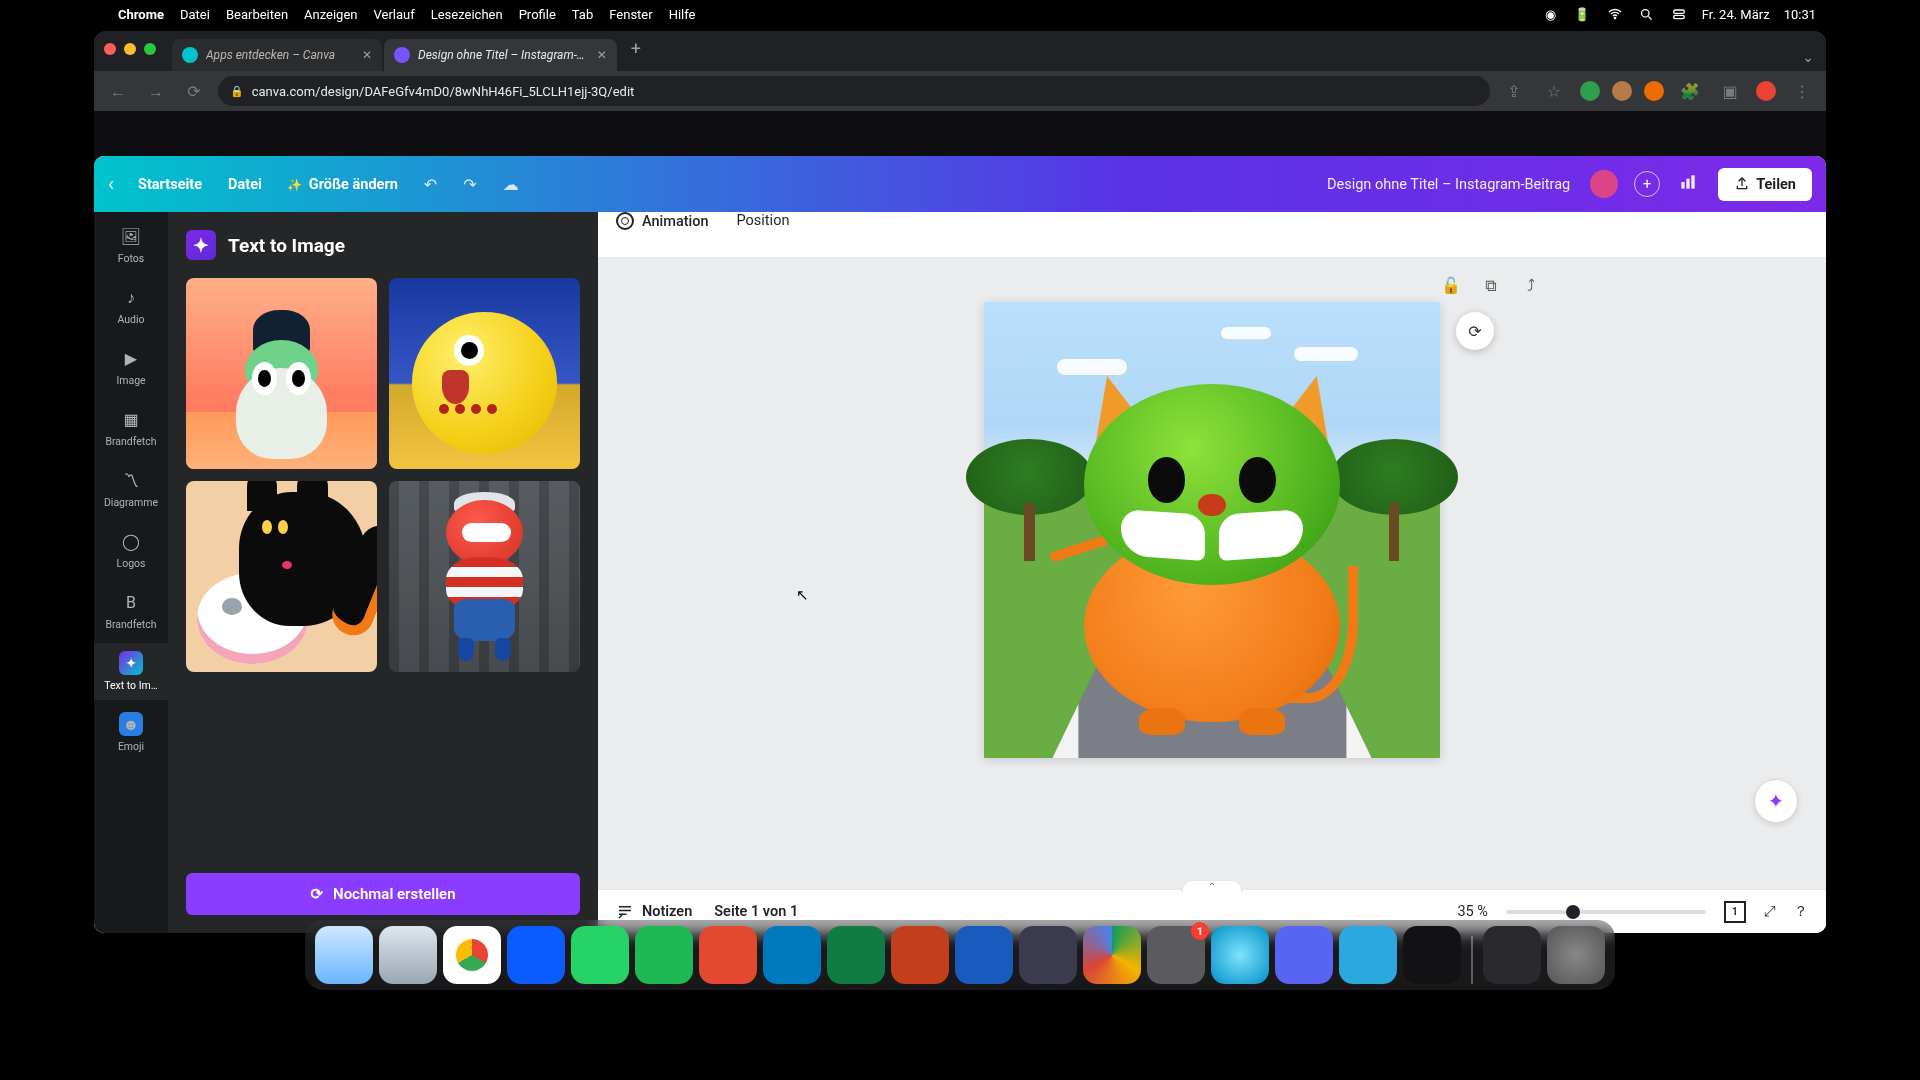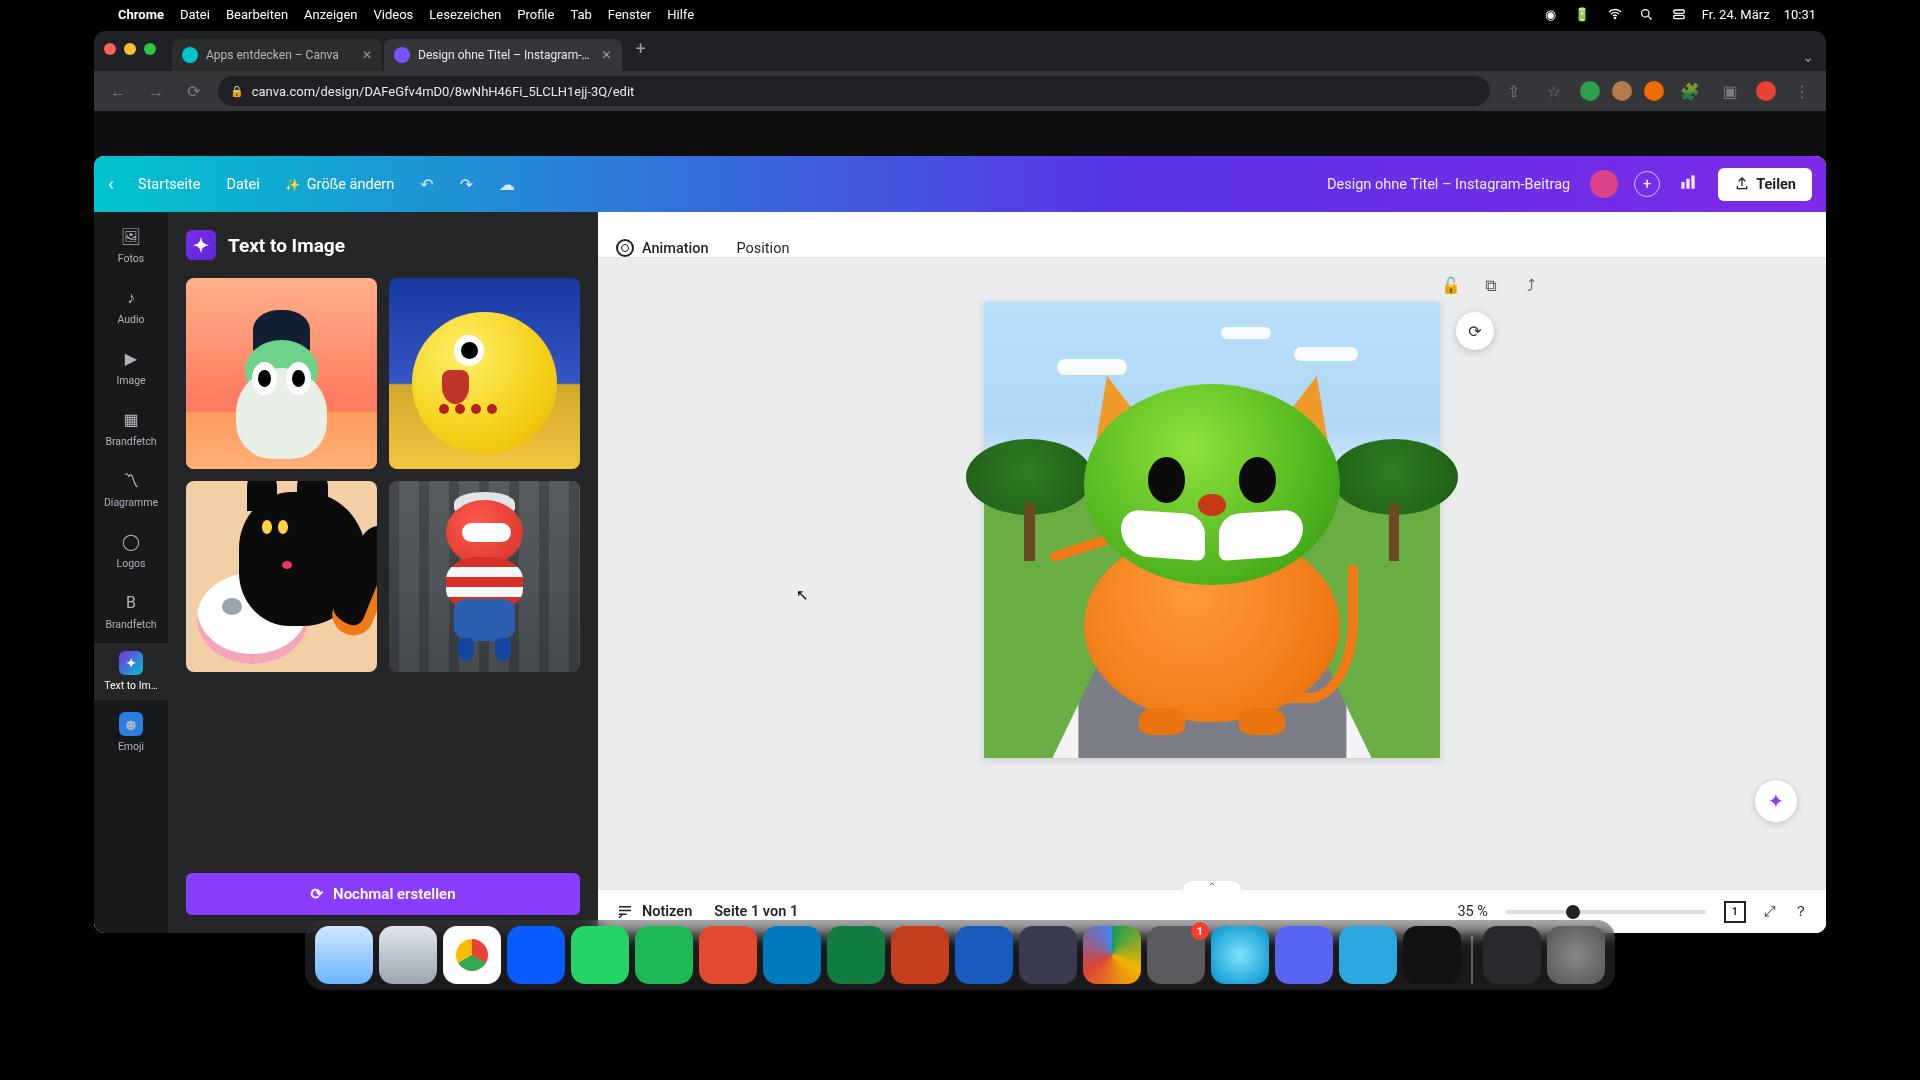--- a/index.html
+++ b/index.html
@@ -21,39 +21,39 @@
 
   .tabstrip { height:40px; background:#202124; display:flex; align-items:flex-end; padding-left:10px; position:relative; }
   .traffic { position:absolute; left:10px; top:12px; display:flex; gap:8px; }
   .traffic span { width:12px; height:12px; border-radius:50%; }
   .tabs { display:flex; align-items:flex-end; margin-left:68px; height:100%; gap:2px; }
   .tab { height:32px; display:flex; align-items:center; padding:0 10px; font-size:12px; border-radius:8px 8px 0 0; min-width:210px; max-width:260px; gap:8px; position:relative; }
   .tab.inactive { background:#2b2c2e; color:#b9b9b9; }
   .tab.active { background:#35363a; color:#e8eaed; }
   .tab .favicon { width:16px; height:16px; border-radius:50%; background:#00c4cc; flex-shrink:0; }
   .tab .favicon.c2 { background:#7a52ff; }
-  .tab .tab-title { flex:1; white-space:nowrap; overflow:hidden; text-overflow:ellipsis; }
+  .tab .tab-title { flex:1; white-space:nowrap; overflow:hidden; text-overflow:ellipsis;font-style:italic; }
   .tab .tab-close { color:#9aa0a6; margin-left:4px; }
   .newtab { color:#9aa0a6; font-size:18px; padding:0 12px 6px; align-self:center; }
 
   .toolbar-row { height:40px; background:#35363a; display:flex; align-items:center; padding:0 10px; gap:10px; color:#9aa0a6; }
   .toolbar-row .navbtn { width:28px; height:28px; display:flex; align-items:center; justify-content:center; font-size:16px; opacity:.65; }
   .omnibox { flex:1; height:30px; background:#202124; border-radius:15px; display:flex; align-items:center; padding:0 12px; font-size:13px; color:#e8eaed; gap:8px; }
   .omnibox .lock { font-size:11px; color:#9aa0a6; }
   .ext-icons { display:flex; align-items:center; gap:12px; }
   .ext-icons .ext { width:20px; height:20px; border-radius:50%; }
 
   .content { position:absolute; top:80px; left:0; right:0; bottom:0; background:#0e0e10; }
 
   
   .canva { position:absolute; top:45px; left:0; right:0; bottom:0; background:#fff; border-radius:10px 10px 0 0; overflow:hidden; }
 
   .canva-header { height:56px; background:linear-gradient(90deg,#00c4cc 0%, #5a32e6 60%, #7d2ae8 100%); display:flex; align-items:center; padding:0 14px; color:#fff; font-size:14.5px; gap:10px; }
   .canva-header .back { font-size:20px; padding-right:6px; opacity:.9; }
-  .canva-header .hitem { padding:0 8px; font-weight:400; }
+  .canva-header .hitem { padding:0 8px; font-weight:700; }
   .canva-header .resize::before { content:"✨"; margin-right:6px; font-size:12px; }
   .canva-header .undo,.canva-header .redo,.canva-header .cloud { opacity:.8; font-size:16px; padding:0 8px; }
   .canva-header .spacer { flex:1; }
   .canva-header .doc-title { font-weight:400; opacity:.9; }
   .canva-header .avatar { width:28px; height:28px; border-radius:50%; background:#d48; margin-left:10px; }
   .canva-header .plus { width:26px;height:26px;border:1.5px solid rgba(255,255,255,.7); border-radius:50%; display:flex;align-items:center;justify-content:center; margin-left:6px; }
   .canva-header .insights { margin-left:8px; font-size:17px; opacity:.9; }
   .canva-header .share-btn { background:#fff; color:#1f1f1f; font-weight:700; border-radius:6px; padding:8px 16px; margin-left:10px; display:flex; align-items:center; gap:6px; }
   .canva-header .share-btn svg { width:16px;height:16px; }
 
@@ -120,21 +120,21 @@
   .t4 .legs span{ width:30%; height:100%; background:#1546a0; border-radius:30% 30% 40% 40%; }
 
   .prompt-box { margin-top:18px; background:#0f0f10; border:1px solid #3a3c3f; border-radius:6px; padding:14px 16px; min-height:90px; color:#e8e8ea; font-size:15px; line-height:1.4; }
   .panel-buttons { margin-top:auto; display:flex; flex-direction:column; gap:10px; }
   .btn-primary { background:#8b3dff; color:#fff; border-radius:6px; height:42px; display:flex; align-items:center; justify-content:center; gap:10px; font-weight:600; font-size:15px; }
   .btn-secondary { color:#e8e8ea; height:38px; display:flex; align-items:center; justify-content:center; font-size:15px; }
 
   .panel-collapse { position:absolute; right:-12px; top:calc(50% - 30px); width:12px; height:60px; background:#252627; border-radius:0 8px 8px 0; display:flex; align-items:center; justify-content:center; color:#9aa0a6; font-size:10px; }
 
   .stage-area { flex:1; background:#fff; display:flex; flex-direction:column; position:relative; }
-  .context-bar { height:46px; display:flex; align-items:flex-end; gap:28px; padding:0 18px; border-bottom:1px solid #e5e6e8; color:#1f2328; font-size:14.5px; }
+  .context-bar { height:46px; display:flex; align-items:flex-start; gap:28px; padding:0 18px; border-bottom:1px solid #e5e6e8; color:#1f2328; font-size:14.5px; }
   .context-bar .anim { display:flex; align-items:center; gap:8px; font-weight:500; }
   .context-bar .anim .circ { width:18px;height:18px;border:2px solid #1f2328;border-radius:50%; position:relative; }
   .context-bar .anim .circ::after{content:"";position:absolute;inset:3px;border:1.5px solid #1f2328;border-radius:50%;}
 
   .workspace { flex:1; background:#ebecee; position:relative; overflow:hidden; }
   .doc-actions { position:absolute; top:16px; left:50%; transform:translateX(228px); display:flex; gap:18px; color:#555; }
   .doc-actions .a { width:22px;height:22px; display:flex;align-items:center;justify-content:center; font-size:16px; }
 
   .page { position:absolute; left:50%; top:44px; transform:translateX(-50%); width:456px; height:456px; background:#fff; box-shadow:0 2px 10px rgba(0,0,0,.15); }
   .refresh-fab { position:absolute; top:54px; left:50%; transform:translateX(244px); width:38px;height:38px;background:#fff;border-radius:50%;box-shadow:0 2px 8px rgba(0,0,0,.2);display:flex;align-items:center;justify-content:center;color:#333; }
@@ -194,21 +194,21 @@
 <body>
 
 <div class="desktop-bezel">
 
   <div class="mac-menubar">
     <span class="apple"></span>
     <span class="app-name">Chrome</span>
     <span class="menu">Datei</span>
     <span class="menu">Bearbeiten</span>
     <span class="menu">Anzeigen</span>
-    <span class="menu">Videos</span>
+    <span class="menu">Verlauf</span>
     <span class="menu">Lesezeichen</span>
     <span class="menu">Profile</span>
     <span class="menu">Tab</span>
     <span class="menu">Fenster</span>
     <span class="menu">Hilfe</span>
     <div class="mac-right">
       <span class="ico">◉</span>
       <span class="ico">🔋</span>
       <span class="ico">
         <svg viewBox="0 0 24 24" width="16" height="16" fill="none" stroke="#fff" stroke-width="2">

